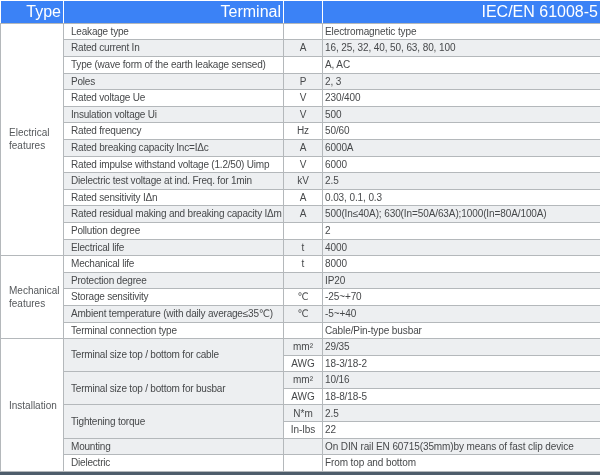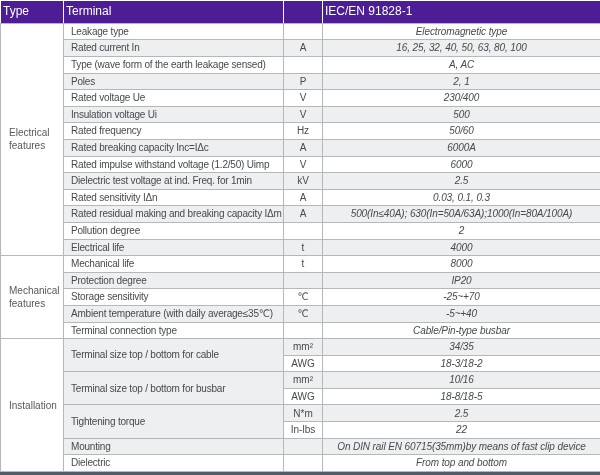--- a/index.html
+++ b/index.html
@@ -13,54 +13,54 @@
     border:1px solid #b4b8bb;
   }
   td,th{
     border:1px solid #b4b8bb;
     font-size:10px;color:#47494b;
     padding:0 2px;height:15px;line-height:1.15;
     overflow:hidden;vertical-align:middle;
     font-weight:400;
   }
   th{
-    background:#4c1d95;color:#ffffff;
-    height:21px;font-size:12px;
+    background:#3b82f6;color:#ffffff;
+    height:21px;font-size:16px;
     border:1px solid #ffffff;border-bottom:1px solid #b4b8bb;
-    text-align:left;
+    text-align:right;
   }
   td.grp{
     background:#ffffff;color:#55585b;
     text-align:left;padding:0 4px 0 8px;font-size:10px;line-height:1.3;
   }
   td.lbl{
     text-align:left;padding-left:7px;letter-spacing:-0.2px;white-space:nowrap;
   }
   td.unit{text-align:center;white-space:nowrap;}
-  td.val{text-align:center;white-space:nowrap;letter-spacing:-0.1px;font-style:italic;}
+  td.val{text-align:left;white-space:nowrap;letter-spacing:-0.1px;}
   tr.alt td{background:#edeff1;}
   tr td.grp, td.span2{background:#ffffff;}
 </style>
 </head>
 <body>
 
 <div class="sheet">
 <table class="spec">
   <colgroup>
     <col style="width:63px">
         <col style="width:220px">
         <col style="width:39px">
         <col style="width:278px">
   </colgroup>
   <tbody>
         <tr>
     <th>Type</th>
     <th>Terminal</th>
     <th></th>
-    <th>IEC/EN 91828-1</th>
+    <th>IEC/EN 61008-5</th>
   </tr>
 
   <tr>
     <td class="grp" rowspan="14">Electrical features</td>
     <td class="lbl">Leakage type</td>
     <td class="unit"></td>
     <td class="val">Electromagnetic type</td>
   </tr>
   <tr class="alt">
     <td class="lbl">Rated current In</td>
@@ -68,21 +68,21 @@
     <td class="val">16, 25, 32, 40, 50, 63, 80, 100</td>
   </tr>
   <tr>
     <td class="lbl">Type (wave form of the earth leakage sensed)</td>
     <td class="unit"></td>
     <td class="val">A, AC</td>
   </tr>
   <tr class="alt">
     <td class="lbl">Poles</td>
     <td class="unit">P</td>
-    <td class="val">2, 1</td>
+    <td class="val">2, 3</td>
   </tr>
   <tr>
     <td class="lbl">Rated voltage Ue</td>
     <td class="unit">V</td>
     <td class="val">230/400</td>
   </tr>
   <tr class="alt">
     <td class="lbl">Insulation voltage Ui</td>
     <td class="unit">V</td>
     <td class="val">500</td>
@@ -152,21 +152,21 @@
   <tr>
     <td class="lbl">Terminal connection type</td>
     <td class="unit"></td>
     <td class="val">Cable/Pin-type busbar</td>
   </tr>
 
   <tr class="alt">
     <td class="grp" rowspan="8">Installation</td>
     <td class="lbl span2" rowspan="2">Terminal size top / bottom for cable</td>
     <td class="unit">mm²</td>
-    <td class="val">34/35</td>
+    <td class="val">29/35</td>
   </tr>
   <tr>
     <td class="unit">AWG</td>
     <td class="val">18-3/18-2</td>
   </tr>
   <tr class="alt">
     <td class="lbl span2" rowspan="2">Terminal size top / bottom for busbar</td>
     <td class="unit">mm²</td>
     <td class="val">10/16</td>
   </tr>

